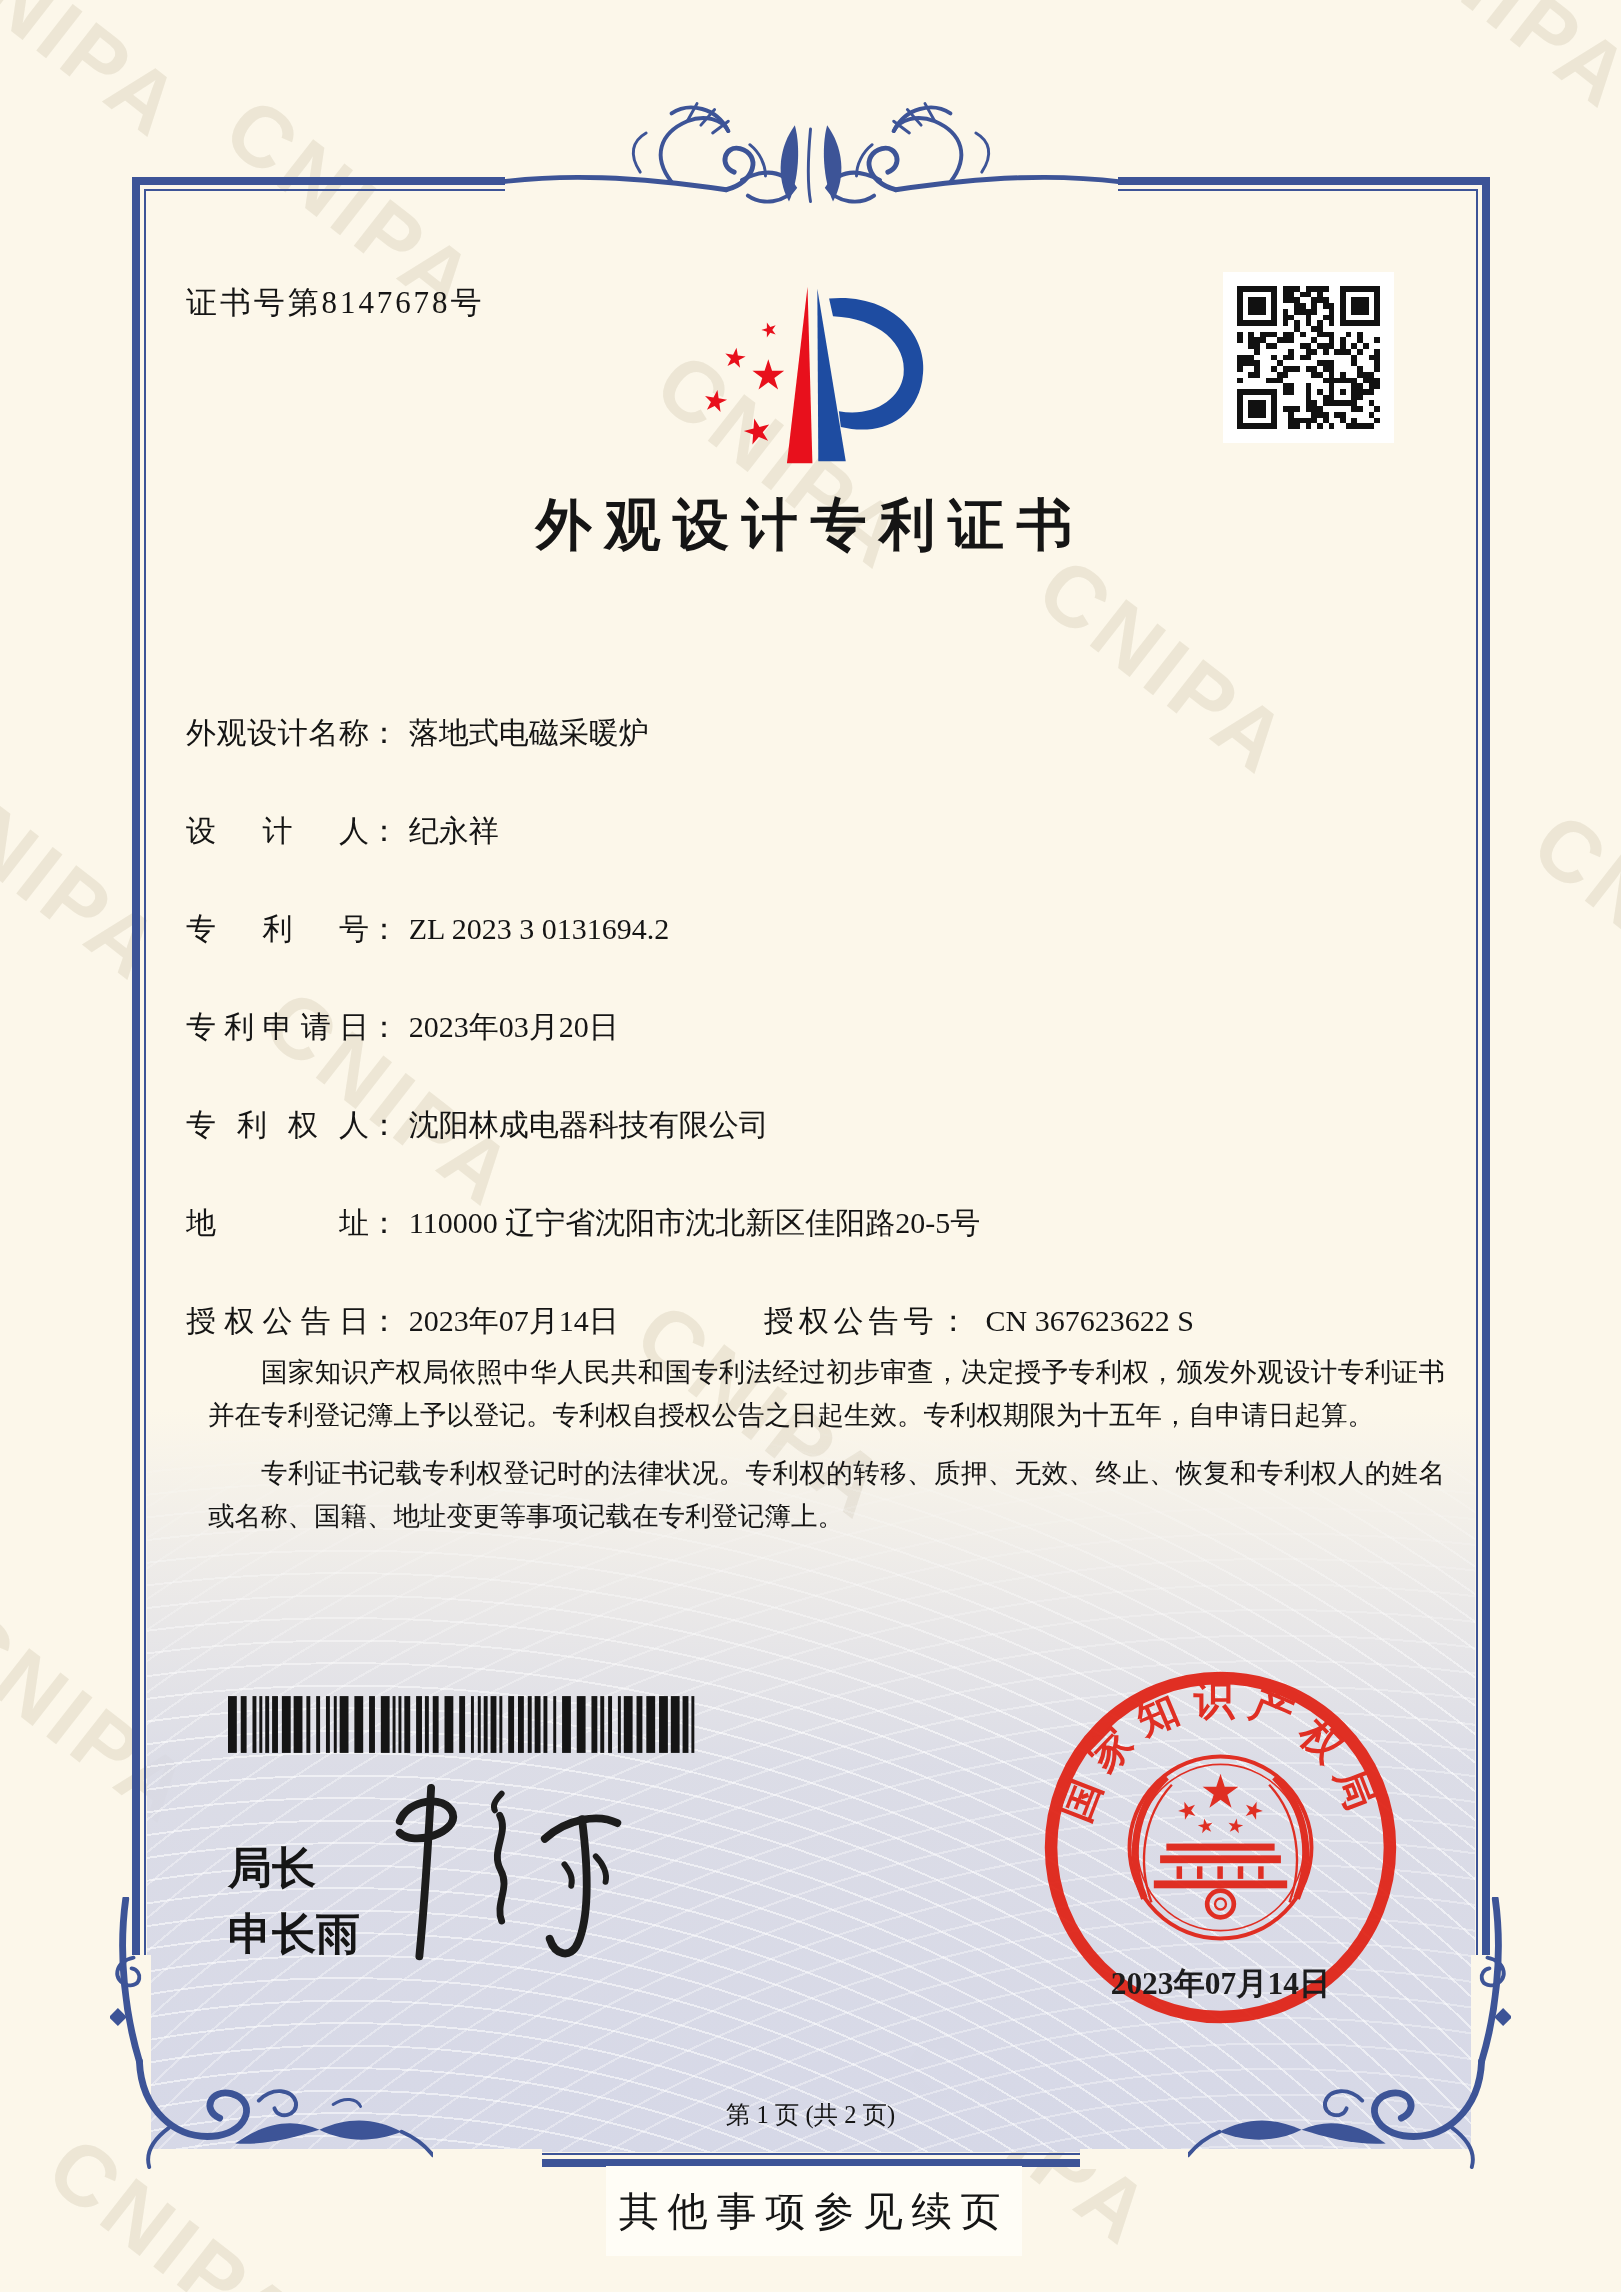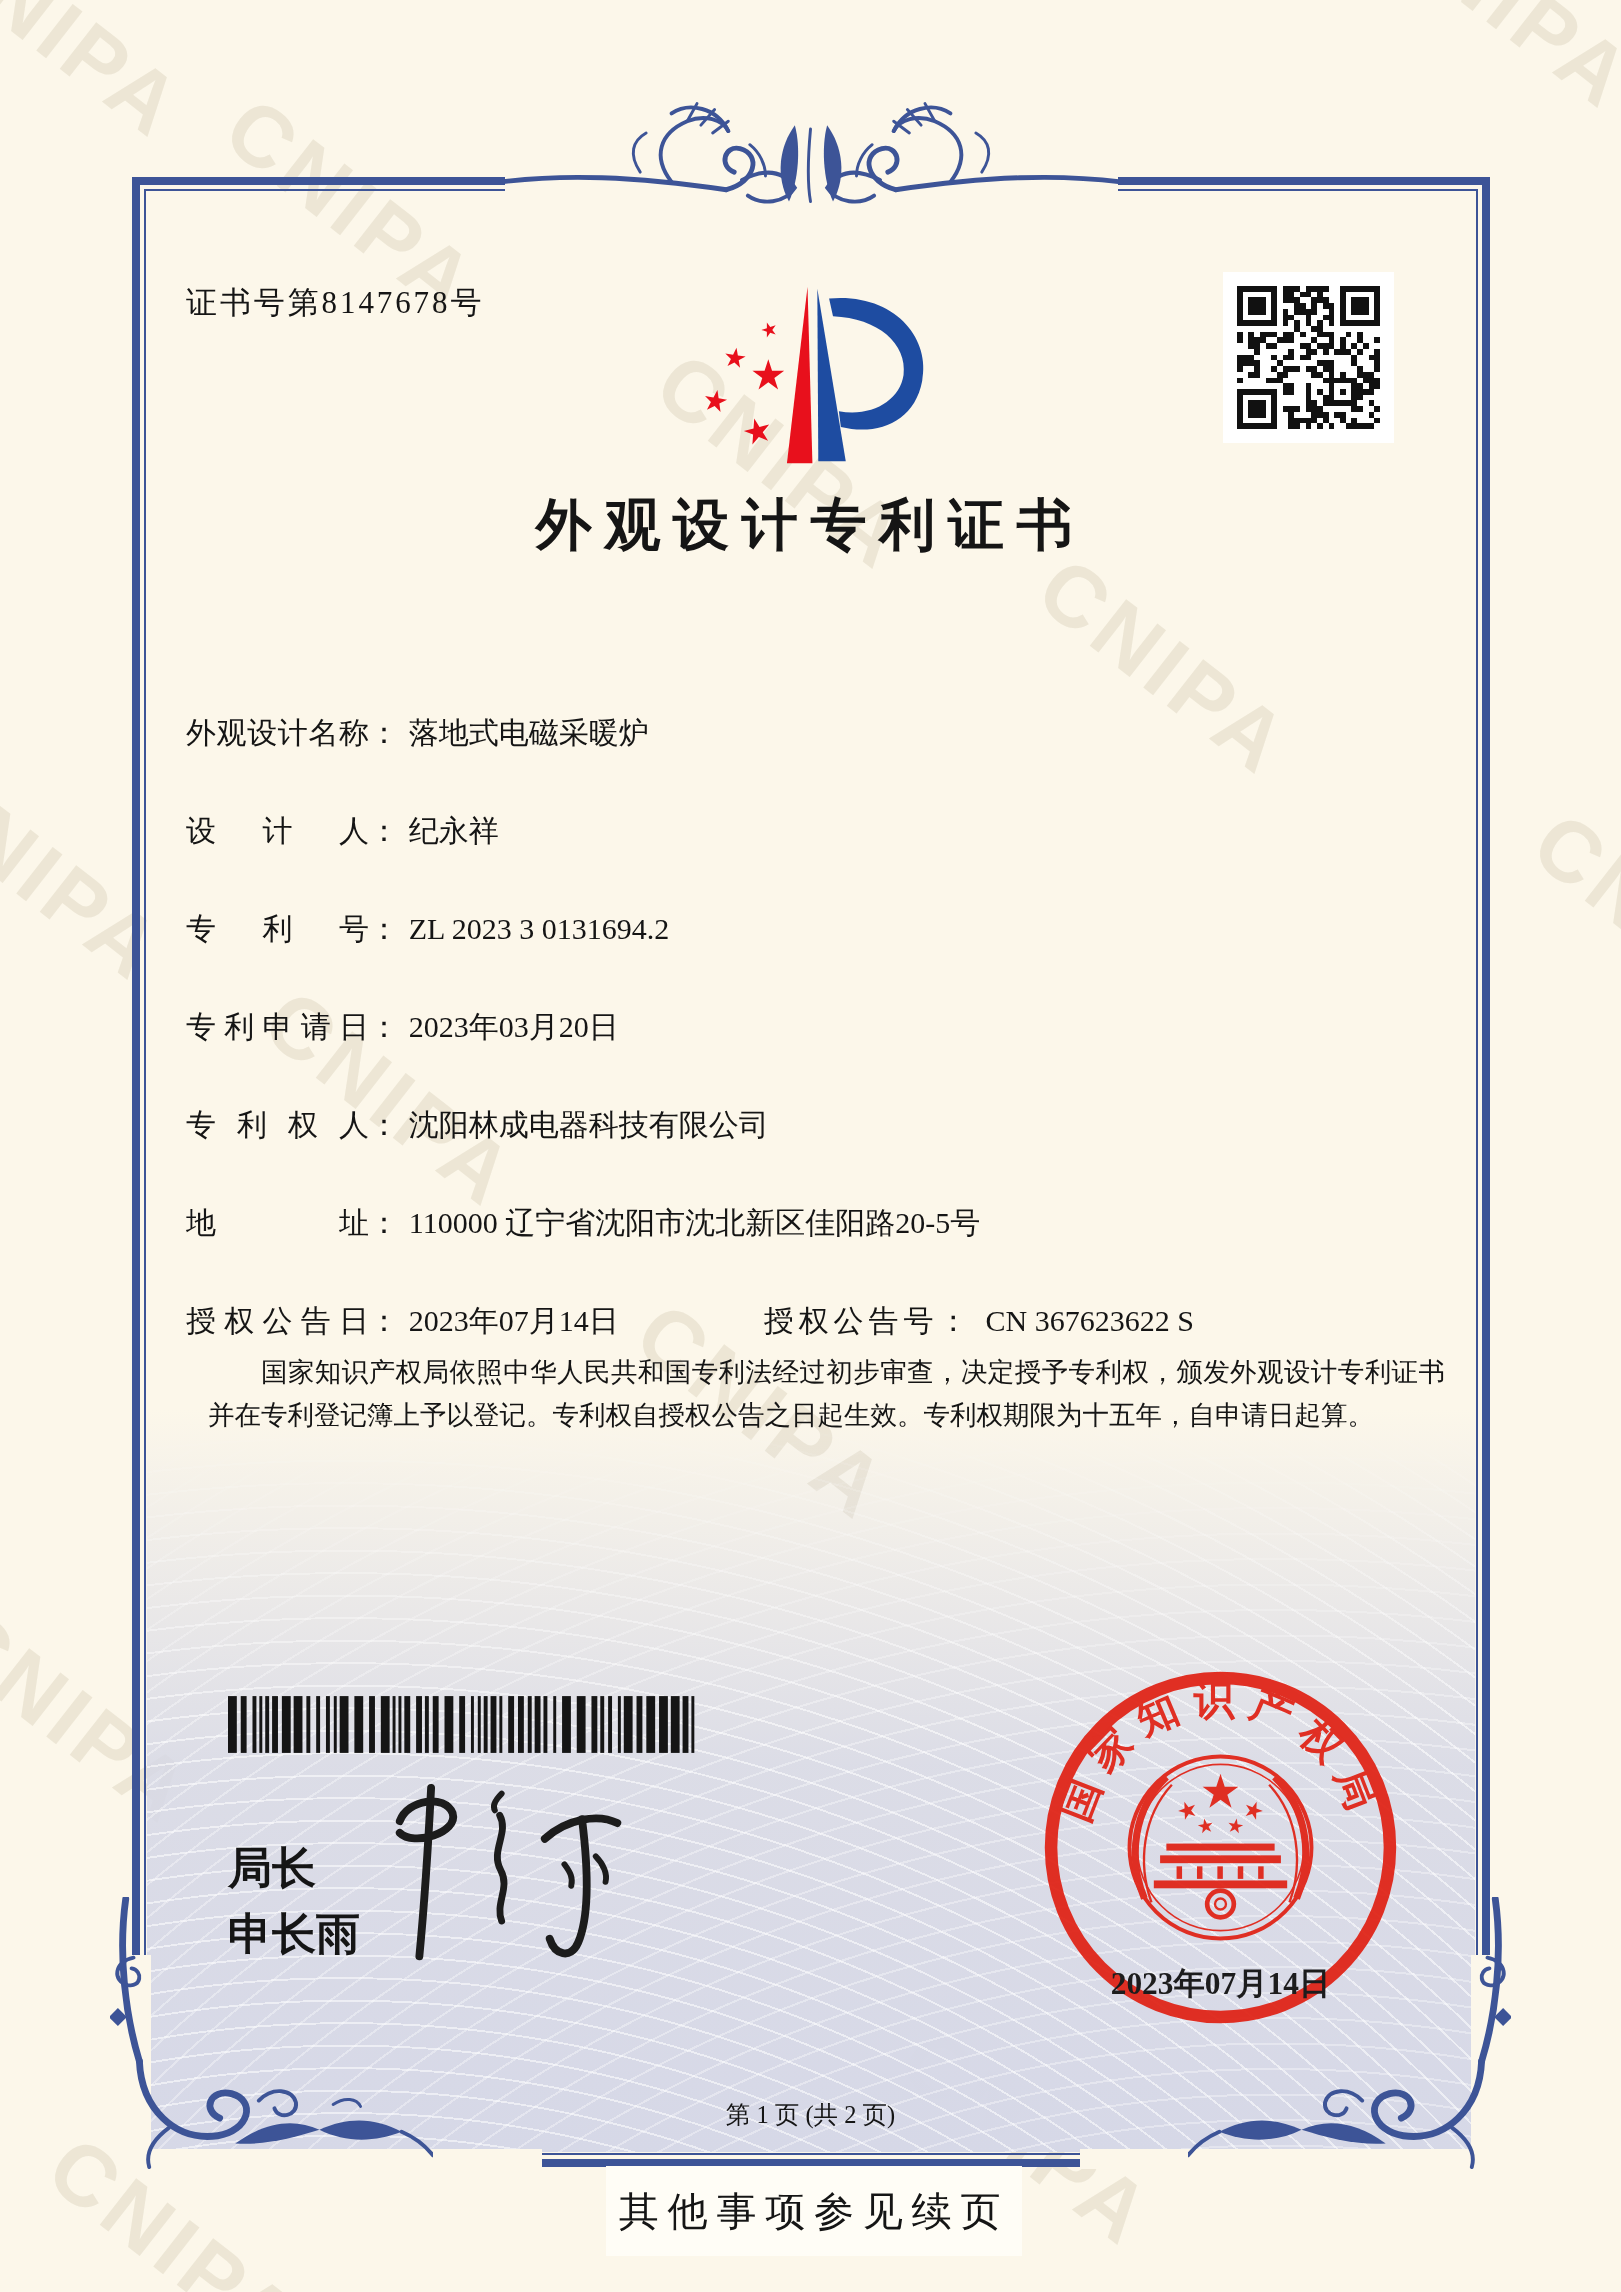--- a/index.html
+++ b/index.html
@@ -502,20 +502,21 @@
         <span class="fvalue">2023年07月14日</span>
         <span class="g2">
           <span class="glabel">授权公告号</span><span class="fcolon">：</span>
           <span class="fvalue">CN 367623622 S</span>
         </span>
       </div>
     </div>
 
     <div class="paras">
       <p>国家知识产权局依照中华人民共和国专利法经过初步审查，决定授予专利权，颁发外观设计专利证书并在专利登记簿上予以登记。专利权自授权公告之日起生效。专利权期限为十五年，自申请日起算。</p>
+      <p>专利证书记载专利权登记时的法律状况。专利权的转移、质押、无效、终止、恢复和专利权人的姓名或名称、国籍、地址变更等事项记载在专利登记簿上。</p>
     </div>
 
     <svg class="barcode" id="barcode" width="482" height="57" viewBox="0 0 492 58">
         <rect x="0" y="0" width="9" height="58" fill="#151515"></rect>
         <rect x="13" y="0" width="6" height="58" fill="#151515"></rect>
         <rect x="25" y="0" width="4" height="58" fill="#151515"></rect>
         <rect x="32" y="0" width="3" height="58" fill="#151515"></rect>
         <rect x="38" y="0" width="4" height="58" fill="#151515"></rect>
         <rect x="45" y="0" width="6" height="58" fill="#151515"></rect>
         <rect x="55" y="0" width="9" height="58" fill="#151515"></rect>

